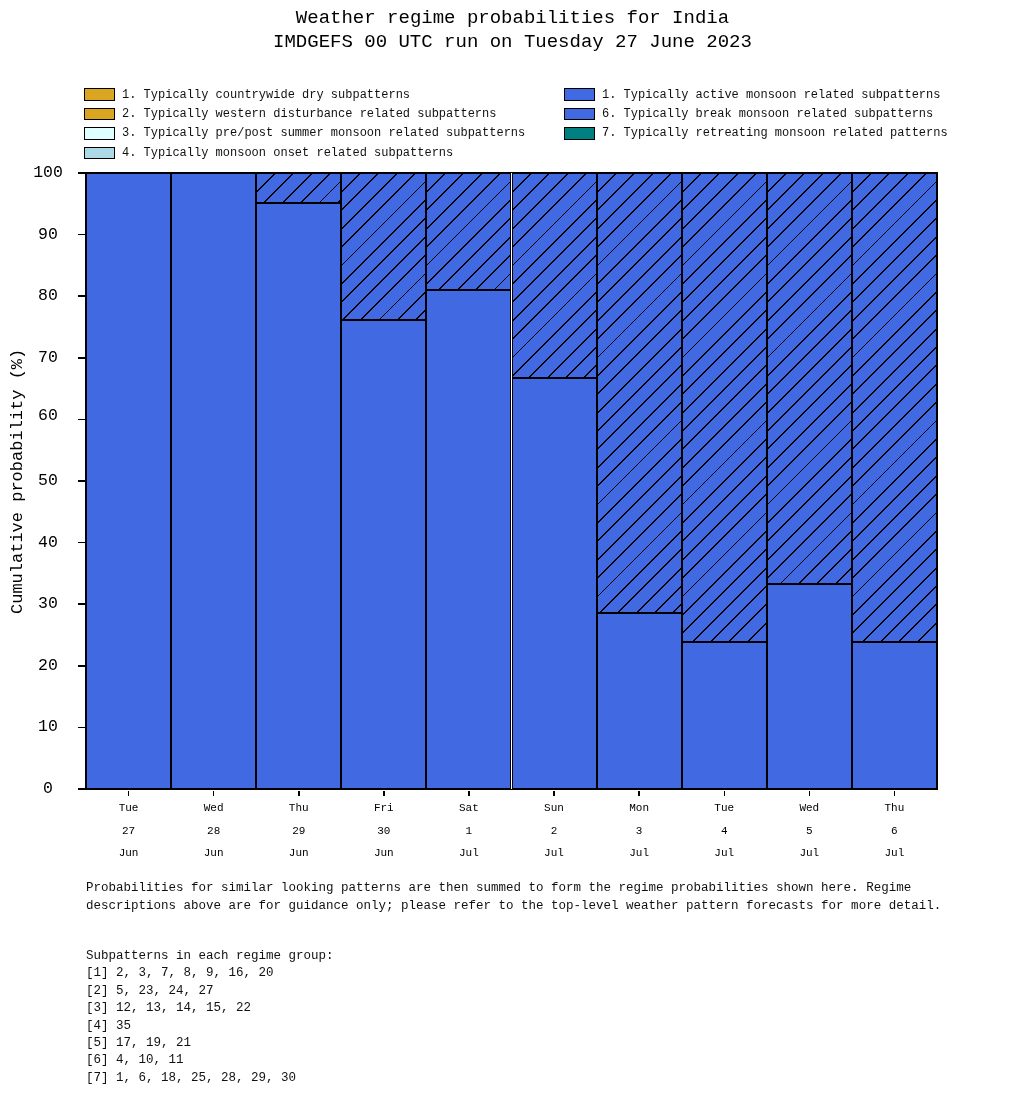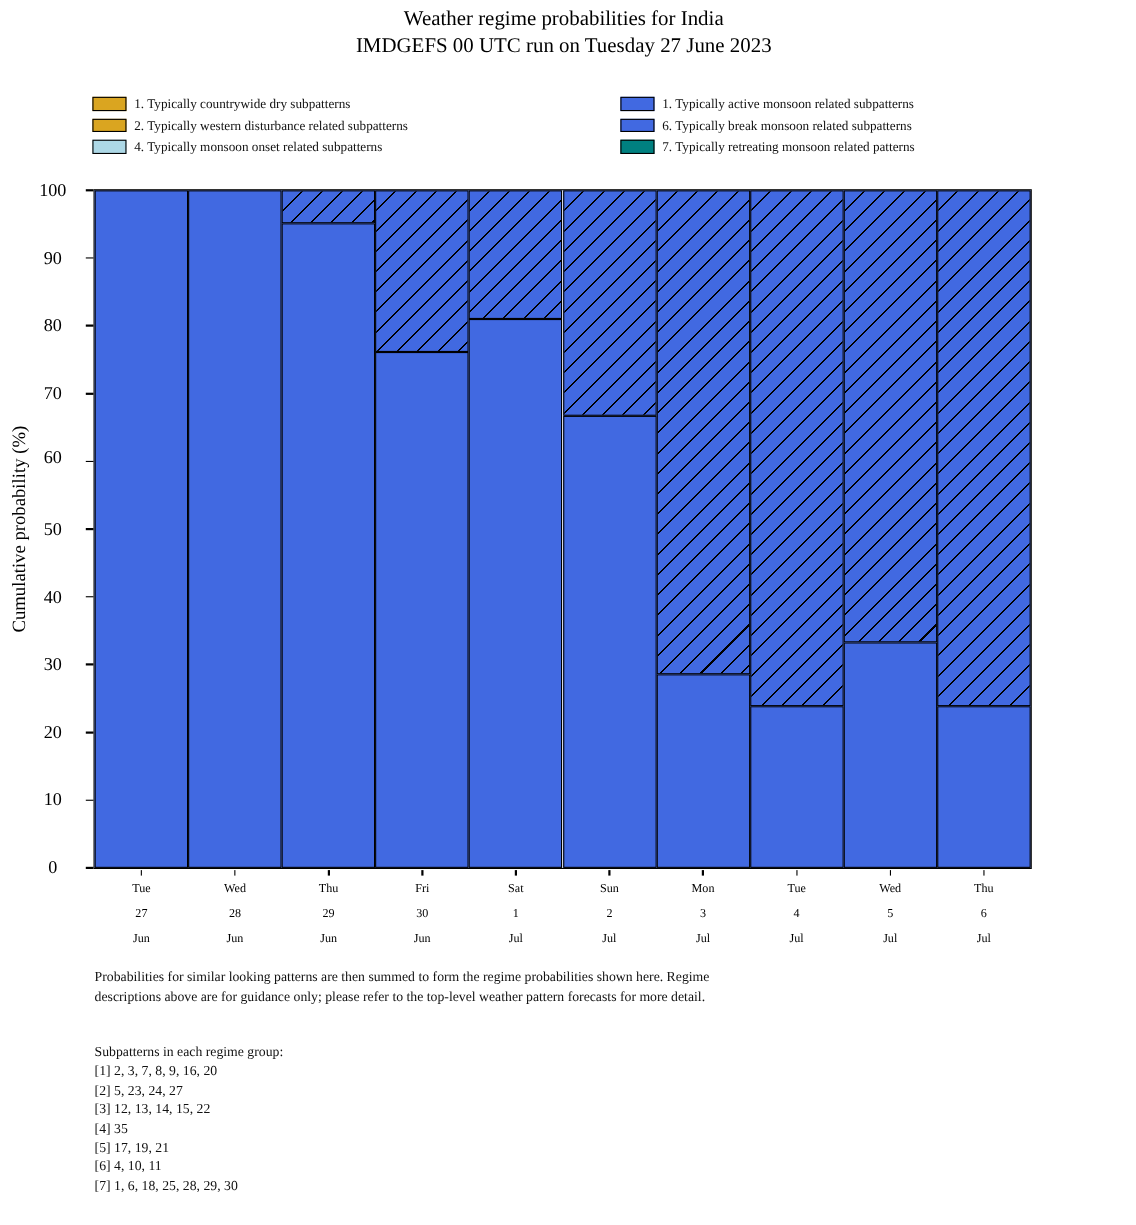--- a/index.html
+++ b/index.html
@@ -1,21 +1,21 @@
 <!DOCTYPE html>
 <html><head>
 <meta charset="utf-8">
 <style>
   html, body { margin: 0; padding: 0; background: #ffffff; }
   .fig {
     position: relative;
     width: 1033px;
     height: 1114px;
     background: #ffffff;
-    font-family: Liberation Serif, serif;
+    font-family: Liberation Mono, monospace;
     color: #000000;
     overflow: hidden;
   }
   .title {
     position: absolute;
     left: 87px;
     top: 6px;
     width: 851px;
     text-align: center;
     font-size: 19px;
@@ -143,20 +143,24 @@
   </div>
 
   <div class="legend-col" id="legend-left" style="left:84px">
       <div class="legend-row">
         <span class="legend-swatch" style="background: rgb(218, 165, 32);"></span>
         <span class="legend-label">1. Typically countrywide dry subpatterns</span>
       </div>
       <div class="legend-row">
         <span class="legend-swatch hatch" style="background: rgb(218, 165, 32);"></span>
         <span class="legend-label">2. Typically western disturbance related subpatterns</span>
+      </div>
+      <div class="legend-row">
+        <span class="legend-swatch" style="background: rgb(224, 255, 255);"></span>
+        <span class="legend-label">3. Typically pre/post summer monsoon related subpatterns</span>
       </div>
       <div class="legend-row">
         <span class="legend-swatch" style="background: rgb(173, 216, 230);"></span>
         <span class="legend-label">4. Typically monsoon onset related subpatterns</span>
       </div>
     </div>
   <div class="legend-col" id="legend-right" style="left:564px">
       <div class="legend-row">
         <span class="legend-swatch" style="background: rgb(65, 105, 225);"></span>
         <span class="legend-label">1. Typically active monsoon related subpatterns</span>

